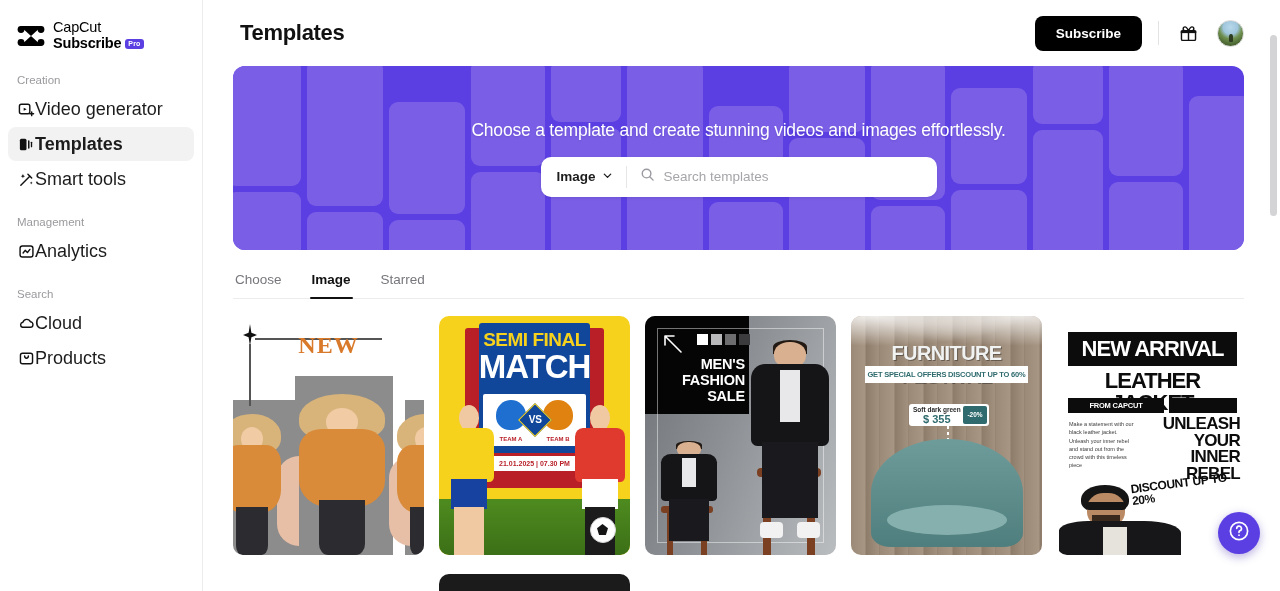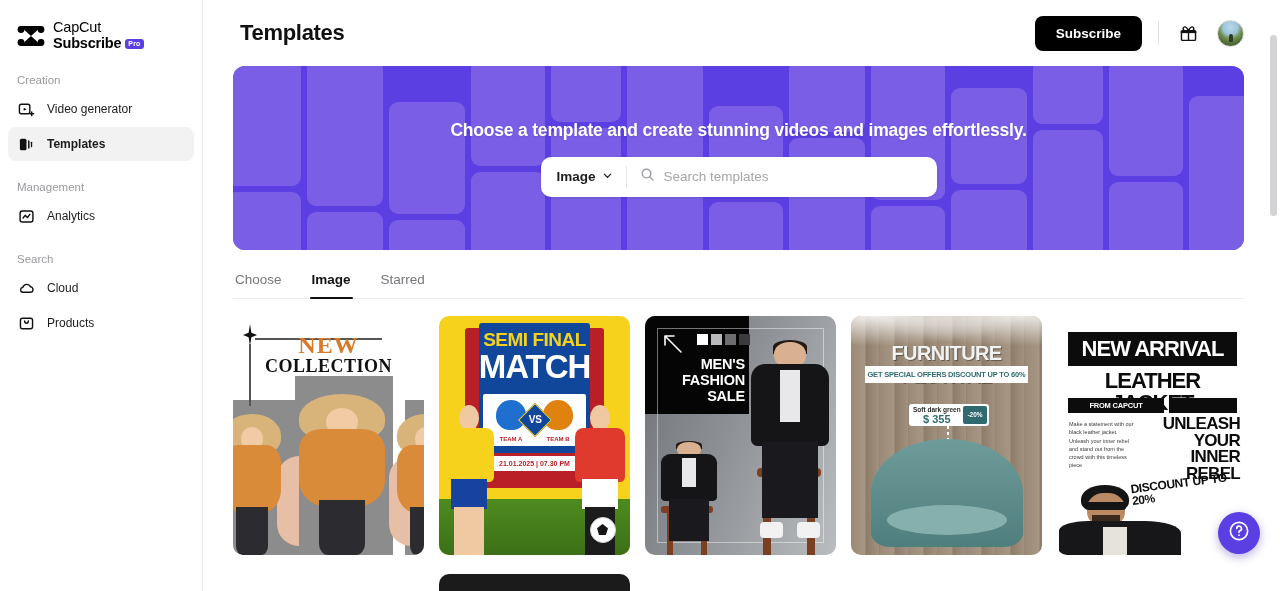--- a/index.html
+++ b/index.html
@@ -32,24 +32,24 @@
   .pro-badge {
     background: #5b3fe3; color: #fff; font-size: 7px; font-weight: 700;
     border-radius: 3px; padding: 1px 3px 1px 3px; letter-spacing: 0.2px;
     position: relative; top: 1px;
   }
   .nav-group-label {
     font-size: 11.5px; color: #9a9a9e; padding: 0 0 0 17px;
     margin-top: 20px; margin-bottom: 6px; font-weight: 400;
   }
   .nav-item {
-    display: flex; align-items: center; gap: 12px;
+    display: flex; align-items: center; 
     height: 34px; margin: 1px 8px; padding: 0 10px;
     border-radius: 8px; cursor: pointer;
-    font-size: 12px; color: #1c1c1c;
+    font-size: 18px; color: #1c1c1c;
   }
   .nav-item.active { background: #f2f2f3; font-weight: 600; }
   .nav-icon { width: 17px; height: 17px; flex: 0 0 17px; display: flex; align-items: center; justify-content: center; }
   .nav-icon svg { display: block; }
 
   
   .main { flex: 1; height: 591px; position: relative; overflow: hidden; background: #fff; }
   .topbar {
     height: 66px; display: flex; align-items: center;
     padding: 0 36px 0 37px;
@@ -80,21 +80,21 @@
     border-radius: 12px; overflow: hidden; background: #5b3fe3;
   }
   .mosaic { position: absolute; inset: 0; }
   .tile { position: absolute; background: #7a5fe6; border-radius: 9px; }
   .hero-inner {
     position: relative; z-index: 2; height: 100%;
     display: flex; flex-direction: column; align-items: center; justify-content: center;
     gap: 16px;
   }
   .hero-title {
-    color: #fff; font-size: 17.5px; font-weight: 700; letter-spacing: -0.2px;
+    color: #fff; font-size: 17.5px; font-weight: 400; letter-spacing: -0.2px;
     text-shadow: 0 1px 2px rgba(40,20,120,.18);
   }
   .searchbar {
     width: 396px; height: 40px; background: #fff; border-radius: 10px;
     display: flex; align-items: center; box-shadow: 0 1px 3px rgba(30,10,90,.12);
   }
   .type-select {
     display: flex; align-items: center; gap: 6px; height: 100%;
     padding: 0 13px 0 16px; font-size: 13.5px; font-weight: 600; color: #1c1c1c;
     cursor: pointer; white-space: nowrap;
@@ -322,20 +322,31 @@
     <div class="nav-item active">
       <span class="nav-icon">
         <svg viewBox="0 0 18 18" width="17" height="17">
           <rect x="2" y="3" width="7" height="12" rx="1.6" fill="#111"></rect>
           <rect x="10.6" y="4.4" width="1.6" height="9.2" rx="0.8" fill="#111"></rect>
           <rect x="13.6" y="6" width="1.4" height="6" rx="0.7" fill="#111"></rect>
         </svg>
       </span>
       <span>Templates</span>
     </div>
+    <div class="nav-item">
+      <span class="nav-icon">
+        <svg viewBox="0 0 18 18" width="17" height="17" fill="none" stroke="#111" stroke-width="1.5" stroke-linecap="round">
+          <path d="M3 15 L12.5 5.5"></path>
+          <path d="M10.5 3.5 L14.5 7.5"></path>
+          <path d="M5.2 3.2l.7 1.6 1.6.7-1.6.7-.7 1.6-.7-1.6L2.9 5.5l1.6-.7z" fill="#111" stroke="none"></path>
+          <path d="M14 11l.5 1.1 1.1.5-1.1.5-.5 1.1-.5-1.1-1.1-.5 1.1-.5z" fill="#111" stroke="none"></path>
+        </svg>
+      </span>
+      <span>Smart tools</span>
+    </div>
 
     <div class="nav-group-label">Management</div>
     <div class="nav-item">
       <span class="nav-icon">
         <svg viewBox="0 0 18 18" width="17" height="17" fill="none" stroke="#111" stroke-width="1.5">
           <rect x="2.2" y="3.2" width="13.6" height="11.6" rx="2.4"></rect>
           <path d="M5.4 10.6 L7.6 7.8 L10 10 L12.6 6.8" stroke-linecap="round" stroke-linejoin="round"></path>
         </svg>
       </span>
       <span>Analytics</span>
@@ -446,21 +457,20 @@
         <div class="thumb t1">
           <div class="panel p-left"></div>
             <div class="panel p-mid"></div>
             <div class="panel p-right"></div>
           <div class="peach1"></div>
             <div class="peach2"></div>
           <div class="star"></div>
           <div class="vline"></div>
             <div class="hline"></div>
           <div class="new">NEW</div>
-          <div class="coll">COLLECTION</div>
           <div class="fig" style="left:-10px;  top:98px; width:58px; height:141px;">
             <div class="hair"></div>
               <div class="face"></div>
               <div class="coat"></div>
               <div class="legs"></div>
           </div>
           <div class="fig" style="left:66px;  top:78px; width:86px; height:161px;">
             <div class="hair"></div>
               <div class="face"></div>
               <div class="coat"></div>

